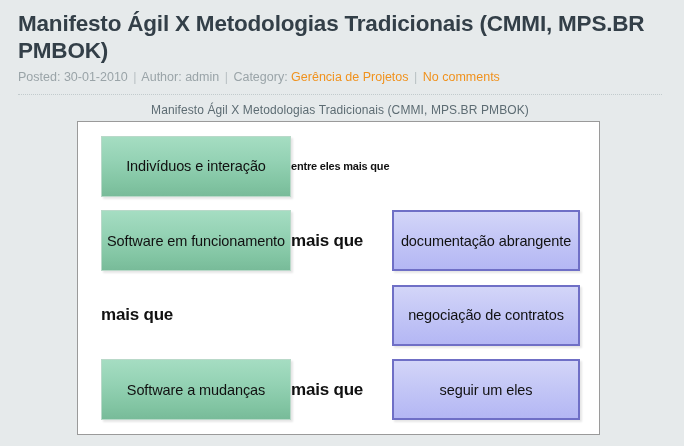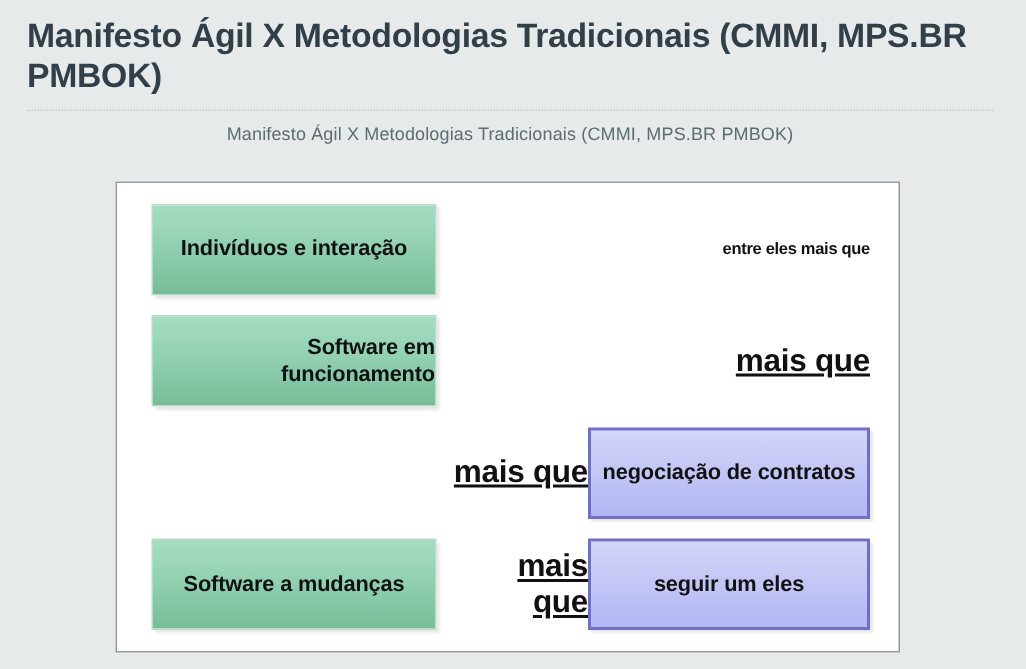--- a/index.html
+++ b/index.html
@@ -101,21 +101,21 @@
   }
 
   
   .box {
     box-sizing: border-box;
     display: flex;
     align-items: center;
     justify-content: center;
     text-align: right;
     font-family: "Liberation Sans", sans-serif;
-    font-weight: bold;
+    font-weight: normal;
     font-size: 14.5px;
     line-height: 18px;
     color: #111111;
     letter-spacing: -0.1px;
   }
 
   .box-green {
     width: 190px;
     height: 61px;
     background: linear-gradient(to bottom, #a5ddc2 0%, #94d2b4 40%, #81c4a2 80%, #78bb99 100%);
@@ -126,66 +126,77 @@
   .box-purple {
     width: 188px;
     height: 61px;
     background: linear-gradient(to bottom, #d3d5f8 0%, #c4c7f6 45%, #b4b7f4 100%);
     border: 2px solid #6f6fc6;
     box-shadow: 2px 2px 2px rgba(0,0,0,0.10);
   }
 
   .connector {
     flex: 1;
-    text-align: right;
+    text-align: left;
     font-family: "Liberation Sans", sans-serif;
     font-weight: bold;
     color: #111111;
     letter-spacing: -0.2px;
-    padding-left: 48px;
   }
   .connector.small {
     font-size: 11px;
   }
   .connector.normal {
-    font-size: 21px;
-    text-decoration: underline;
+    font-size: 17px;
   }
 
   .spacer-left  { width: 10px; flex: 0 0 10px; }
   .spacer-right { width: 6px;  flex: 0 0 6px; }
 </style>
 </head>
 <body>
 
 <div id="page">
 
   <div class="post-header">
     <h1 class="post-title">Manifesto Ágil X Metodologias Tradicionais (CMMI, MPS.BR PMBOK)</h1>
 
+    <div class="post-meta">
+      <span>Posted:</span>
+      <span>30-01-2010</span>
+      <span class="sep">|</span>
+      <span>Author:</span>
+      <span>admin</span>
+      <span class="sep">|</span>
+      <span>Category:</span>
+      <a href="#" class="cat-link">Gerência de Projetos</a>
+      <span class="sep">|</span>
+      <a href="#" class="comments-link">No comments</a>
+    </div>
   </div>
 
   <div class="meta-divider"></div>
 
   <div class="figure-caption">Manifesto Ágil X Metodologias Tradicionais (CMMI, MPS.BR PMBOK)</div>
 
   <div class="diagram-frame">
     <div class="diagram-inner">
 
       <div class="row">
         <div class="spacer-left"></div>
         <div class="box box-green">Indivíduos e interação</div>
         <div class="connector small">entre eles mais que</div>
         <div class="spacer-right"></div>
       </div>
 
       <div class="row">
         <div class="spacer-left"></div>
         <div class="box box-green">Software em funcionamento</div>
         <div class="connector normal">mais que</div>
+        <div class="box box-purple">documentação abrangente</div>
         <div class="spacer-right"></div>
       </div>
 
       <div class="row">
         <div class="spacer-left"></div>
         <div class="connector normal">mais que</div>
         <div class="box box-purple">negociação de contratos</div>
         <div class="spacer-right"></div>
       </div>
 

